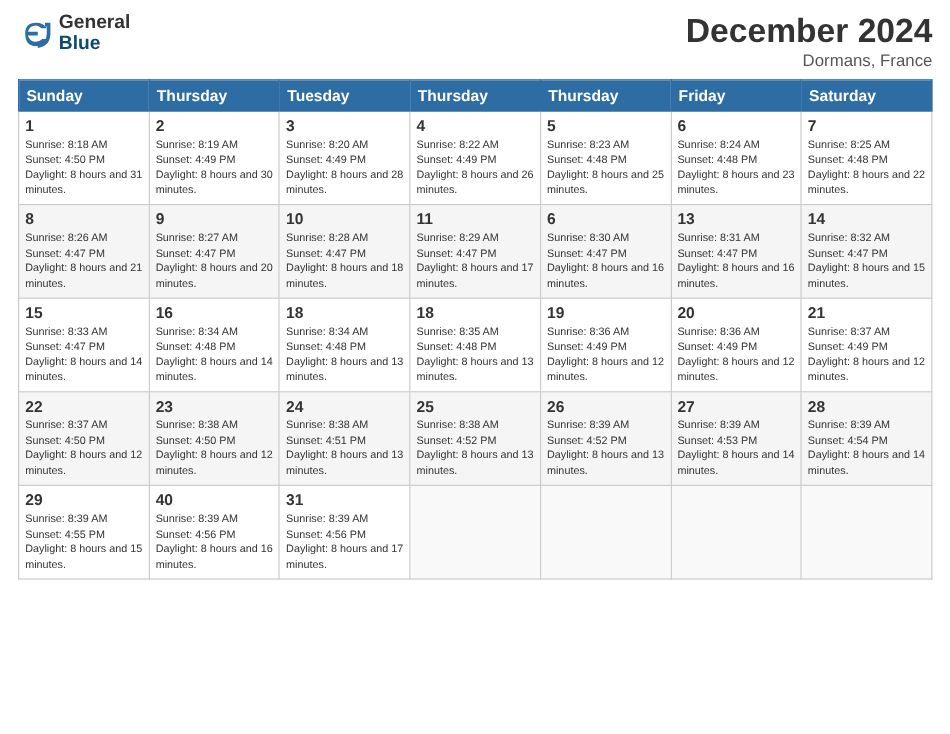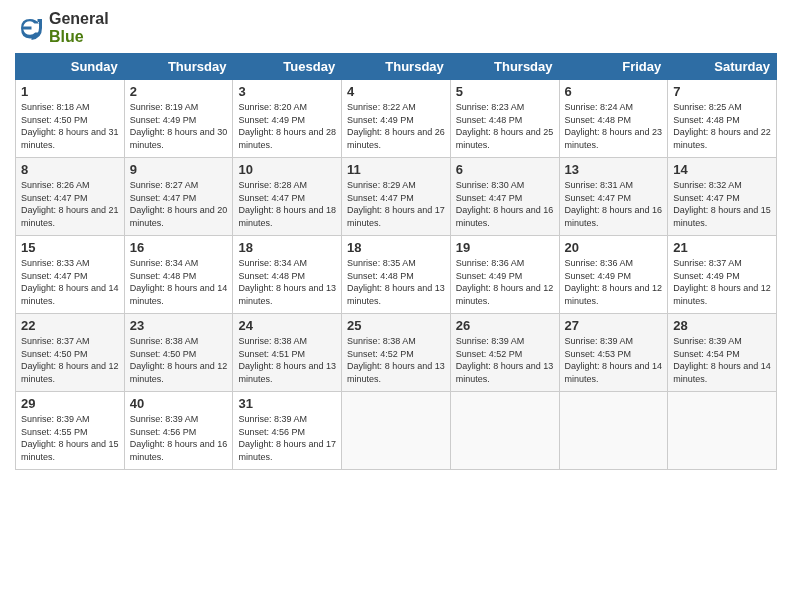--- a/index.html
+++ b/index.html
@@ -31,21 +31,21 @@
       line-height: 1.1;
     }
     .logo-general {
       font-size: 16px;
       font-weight: bold;
       color: #333;
     }
     .logo-blue {
       font-size: 16px;
       font-weight: bold;
-      color: #4d7c0f;
+      color: #0c4a6e;
     }
     .logo-icon {
       width: 30px;
       height: 30px;
     }
     .title-section {
       text-align: right;
     }
     .month-year {
       font-size: 28px;
@@ -60,21 +60,21 @@
       width: 100%;
       border-collapse: collapse;
       table-layout: fixed;
     }
     .calendar-table th {
       background-color: #2e6da4;
       color: #fff;
       font-size: 13px;
       font-weight: bold;
       padding: 5px 6px;
-      text-align: right;
+      text-align: left;
       border: 1px solid #2e6da4;
     }
     .calendar-table td {
       vertical-align: top;
       border: 1px solid #ccc;
       padding: 4px 5px;
       font-size: 9.5px;
       color: #333;
       height: 78px;
       background: #fff;
@@ -106,20 +106,24 @@
     <div class="logo">
       <svg class="logo-icon" viewBox="0 0 40 40">
         <path d="M8 20 Q8 8 20 8 Q28 8 32 14 L26 14 Q23 11 20 11 Q13 11 11 18 L22 18 L22 22 L11 22 Q13 29 20 29 Q24 29 27 26 L33 26 Q29 34 20 34 Q8 34 8 20Z" fill="#2e6da4"></path>
         <path d="M30 8 L36 8 L36 20 Q36 34 22 36 L22 32 Q32 30 32 20 L32 12 L30 12 Z" fill="#2e6da4"></path>
       </svg>
       <div class="logo-text">
         <span class="logo-general">General</span>
         <span class="logo-blue">Blue</span>
       </div>
     </div>
+    <div class="title-section">
+      <div class="month-year">December 2024</div>
+      <div class="location">Dormans, France</div>
+    </div>
   </div>
 
   <table class="calendar-table">
     <thead>
       <tr>
       <th>Sunday</th>
           <th>Thursday</th>
           <th>Tuesday</th>
           <th>Thursday</th>
           <th>Thursday</th>

